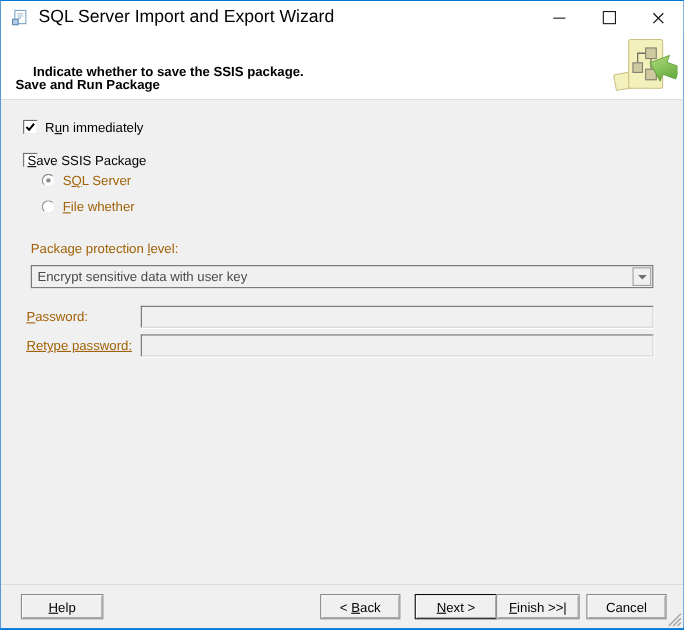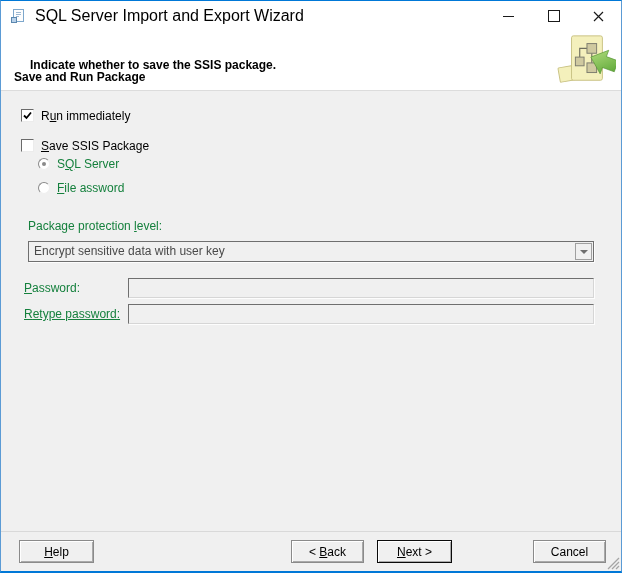--- a/index.html
+++ b/index.html
@@ -17,21 +17,21 @@
   
   .header{position:absolute;left:0;top:30px;right:0;height:59px;background:#fff;border-bottom:1px solid #dcdcdc;}
   .h-title{position:absolute;left:13px;top:7px;font-weight:bold;font-size:12px;margin-top:32px;}
   .h-sub{position:absolute;left:29px;top:27px;font-size:12px;font-weight:bold;}
   .h-icon{position:absolute;right:5px;top:1px;width:60px;height:56px;}
   
   .content{position:absolute;left:0;top:90px;right:0;height:440px;background:#f0f0f0;}
   .abs{position:absolute;}
   .lbl{white-space:nowrap;}
   .mn{text-decoration:underline;}
-  .dis{color:#15803d;}
+  .dis{color:#a16207;}
   .chk{position:absolute;width:13px;height:13px;box-sizing:border-box;background:#fff;
        border:1px solid;border-color:#6a6a6a #ececec #ececec #6a6a6a;}
   .radio{position:absolute;width:12px;height:12px;box-sizing:border-box;background:#fff;border-radius:50%;
        border:1px solid;border-color:#8a8a8a #efefef #efefef #8a8a8a;}
   .radio .dot{position:absolute;left:3px;top:3px;width:4px;height:4px;border-radius:50%;background:#8a8a8a;}
   .combo{position:absolute;left:27px;top:150px;width:566px;height:21px;box-sizing:border-box;background:#f0f0f0;
        border:1px solid #6f6f6f;box-shadow:1px 1px 0 #fdfdfd;}
   .combo-text{position:absolute;left:5px;top:0;line-height:19px;color:#4a4a4a;white-space:nowrap;}
   .combo-btn{position:absolute;right:1px;top:1px;bottom:1px;width:17px;background:#f0f0f0;border:1px solid #a0a0a0;
        display:flex;align-items:center;justify-content:center;box-sizing:border-box;}
@@ -105,29 +105,29 @@
   <div class="content">
 
     <span class="chk" style="left:20px;top:18px;">
       <svg width="11" height="11" viewBox="0 0 11 11" style="position:absolute;left:0;top:0;">
         <path d="M2 5.5 L4.5 8 L9 2.5" stroke="#000" stroke-width="1.8" fill="none"></path>
       </svg>
     </span>
     <span class="abs lbl" style="left:40px;top:18px;"><span>R</span><span class="mn">u</span><span>n immediately</span></span>
 
     <span class="chk" style="left:20px;top:48px;"></span>
-    <span class="abs lbl" style="left:40px;top:48px;"><span></span><span class="mn">S</span><span>ave SSIS Package</span></span>
+    <span class="abs lbl" style="left:24px;top:48px;"><span></span><span class="mn">S</span><span>ave SSIS Package</span></span>
 
     <span class="radio" style="left:37px;top:67px;">
           <span class="dot"></span>
         </span>
     <span class="abs lbl dis" style="left:56px;top:66px;"><span>S</span><span class="mn">Q</span><span>L Server</span></span>
 
     <span class="radio" style="left:37px;top:91px;"></span>
-    <span class="abs lbl dis" style="left:56px;top:90px;"><span></span><span class="mn">F</span><span>ile assword</span></span>
+    <span class="abs lbl dis" style="left:56px;top:90px;"><span></span><span class="mn">F</span><span>ile whether</span></span>
 
     <span class="abs lbl dis" style="left:27px;top:128px;"><span>Package protection </span><span class="mn">l</span><span>evel:</span></span>
 
     <div class="combo">
       <span class="combo-text">Encrypt sensitive data with user key</span>
       <span class="combo-btn">
             <span class="tri"></span>
           </span>
     </div>
 
@@ -136,20 +136,21 @@
 
     <span class="abs lbl dis" style="left:23px;top:216px;text-decoration:underline;"><span></span><span class="mn">R</span><span>etype password:</span></span>
     <input class="txt" style="left: 127px; top: 213px; width: 466px; height: 20px;" type="password" disabled="" value="">
   </div>
 
   <div class="sep"></div>
   <div class="btnbar">
     <button class="btn" style="left:18px;width:75px;"><span></span><span class="mn">H</span><span>elp</span></button>
     <button class="btn" style="left:290px;width:73px;"><span>&lt; </span><span class="mn">B</span><span>ack</span></button>
     <button class="btn default" style="left:376px;width:75px;"><span></span><span class="mn">N</span><span>ext &gt;</span></button>
+    <button class="btn" style="left:450px;width:76px;"><span></span><span class="mn">F</span><span>inish &gt;&gt;|</span></button>
     <button class="btn" style="left:532px;width:73px;"><span>Cancel</span><span class="mn"></span><span></span></button>
     <span class="grip">
       <svg width="15" height="15" viewBox="0 0 15 15">
         <path d="M14 3 L3 14" stroke="#a5a5a5" stroke-width="1.3"></path>
         <path d="M14 7 L7 14" stroke="#a5a5a5" stroke-width="1.3"></path>
         <path d="M14 11 L11 14" stroke="#a5a5a5" stroke-width="1.3"></path>
       </svg>
     </span>
   </div>
 

